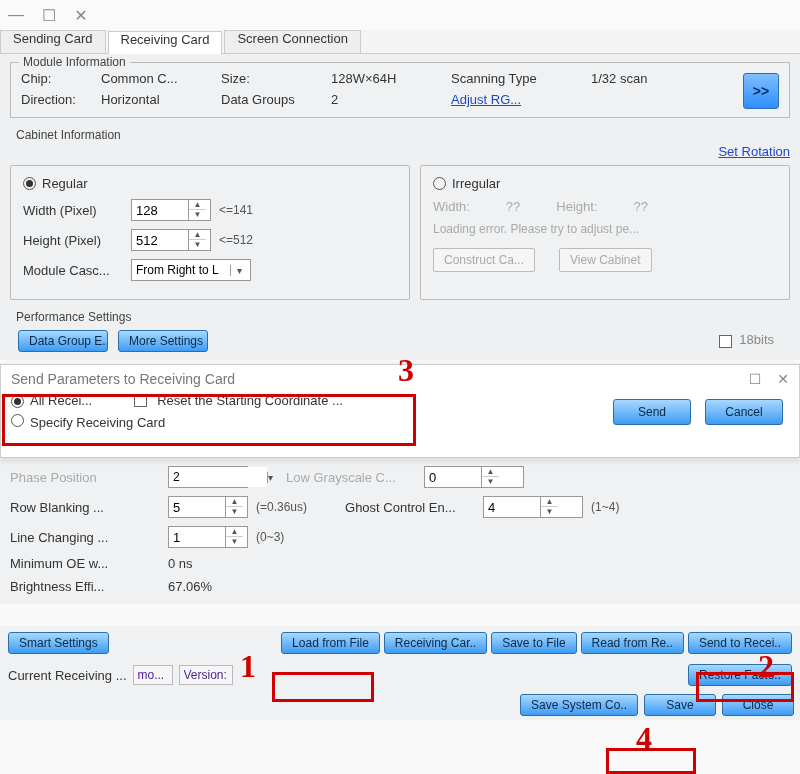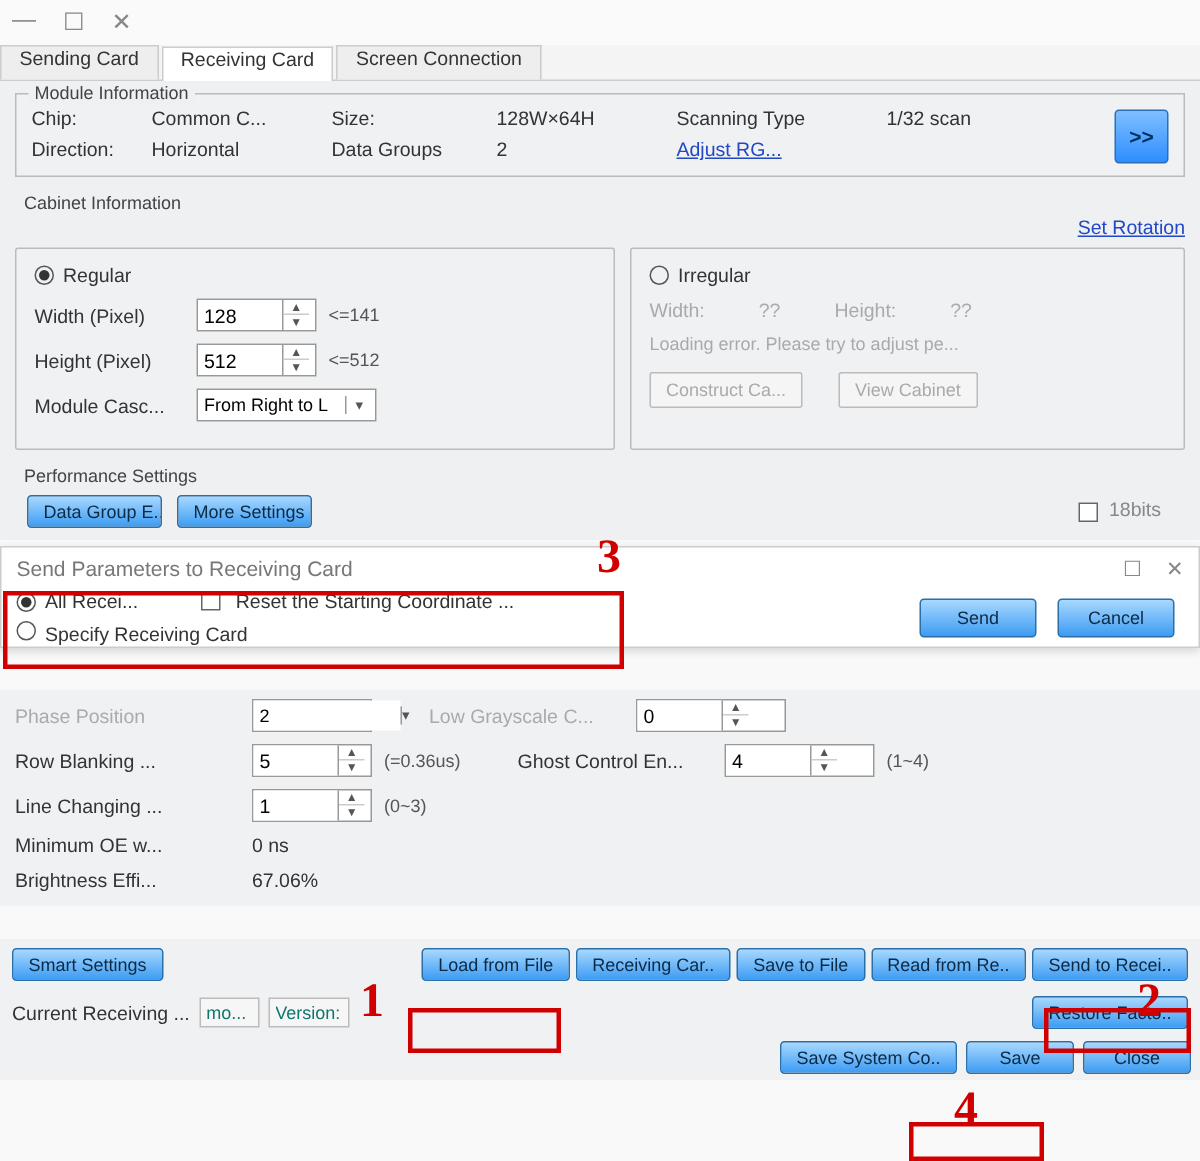--- a/index.html
+++ b/index.html
@@ -34,36 +34,36 @@
 .combo .cb{width:18px;text-align:center;border-left:1px solid #999;font-size:10px;color:#555}
 .hint{color:#555;font-size:12px}
 .ghost{color:#aaa}
 .ghostbtn{border:1px solid #bbb;background:#f5f5f5;color:#aaa;padding:4px 10px;border-radius:2px;font-size:12px}
 .setrot{float:right;margin:-2px 0 6px}
 .perfarea{position:relative}
 .perfbtns{display:flex;gap:10px;padding:2px 0 0 4px}
 .bluebtn{background:linear-gradient(#a8d8ff,#3d9cf3);border:1px solid #2b6fa8;border-radius:3px;padding:3px 10px;color:#0b2a45;font-size:12px;cursor:pointer;white-space:nowrap}
 .bluebtn.cut{width:90px;overflow:hidden}
 .chk{width:13px;height:13px;border:1px solid #666;display:inline-block;background:#fff;margin-right:4px;vertical-align:middle}
-.dialog{position:absolute;left:0;top:364px;right:0;background:#fff;border:1px solid #ccc;box-shadow:0 2px 6px rgba(0,0,0,.15);padding:6px 8px 10px;height:68px}
+.dialog{position:absolute;left:0;top:364px;right:0;background:#fff;border:1px solid #ccc;box-shadow:0 2px 6px rgba(0,0,0,.15);padding:6px 8px 10px;height:94px}
 .dialog .dtitle{color:#777;font-size:14px;display:flex;justify-content:space-between;align-items:center;padding:0 2px 6px}
 .dialog .dwin{display:flex;gap:16px;color:#888}
 .dlgbody{display:flex;justify-content:space-between;align-items:flex-start}
 .dlgleft{display:flex;flex-direction:column;gap:6px;font-size:13px;padding-left:2px}
 .dlgleft .row{display:flex;align-items:center;gap:6px}
 .dlgright{display:flex;gap:14px;padding-top:6px;padding-right:8px}
 .mark{position:absolute;color:#d00000;font-weight:bold;font-family:"Times New Roman",serif;font-size:32px;z-index:50;pointer-events:none}
 .redbox{position:absolute;border:3px solid #d00000;z-index:49;pointer-events:none}
 .perfsettings{padding:6px 10px 2px;background:#eff1f3}
 .perfsettings .prow{display:flex;align-items:center;gap:8px;margin-bottom:8px;font-size:13px}
 .perfsettings .plabel{width:150px}
 .perfsettings .pcol2{display:flex;align-items:center;gap:8px;margin-left:30px}
 .btnrow{display:flex;gap:4px;padding:6px 8px;align-items:center;background:#eff1f3}
 .statusrow{display:flex;align-items:center;gap:6px;padding:4px 8px;background:#eff1f3;font-size:13px}
-.txtfield{border:1px solid #bbb;background:#f6f6f6;color:#0f766e;padding:2px 4px;font-size:12px;width:54px}
+.txtfield{border:1px solid #bbb;background:#f6f6f6;color:#4c1d95;padding:2px 4px;font-size:12px;width:54px}
 .footer{display:flex;gap:6px;justify-content:flex-end;padding:4px 6px;background:#eff1f3}
 </style>
 </head>
 <body>
 
 <div class="titlebar">
   <div class="winbtns">
     <span>—</span>
     <span>☐</span>
     <span>✕</span>

